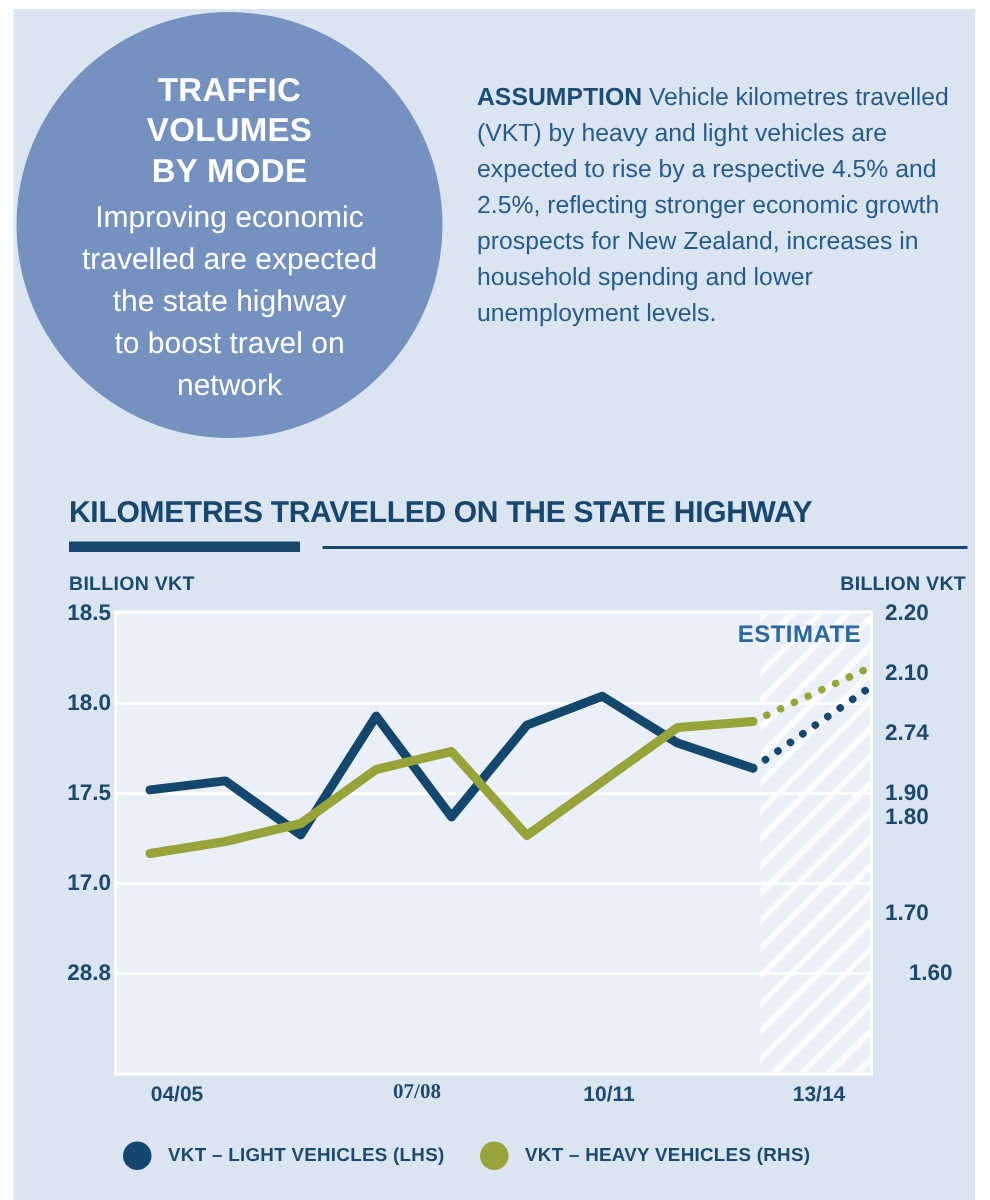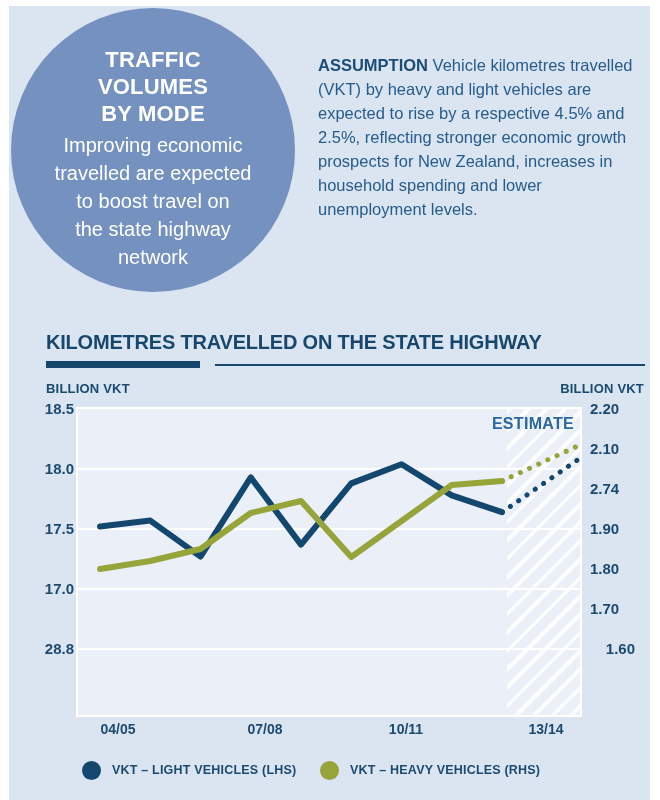--- a/index.html
+++ b/index.html
@@ -56,22 +56,22 @@
 
     <div class="circle">
       <div class="circle-heading">
         <div>TRAFFIC</div>
         <div>VOLUMES</div>
         <div>BY MODE</div>
       </div>
       <div class="circle-sub">
         <div>Improving economic</div>
         <div>travelled are expected</div>
+        <div>the state highway</div>
         <div>to boost travel on</div>
-        <div>the state highway</div>
         <div>network</div>
       </div>
     </div>
 
     <p class="assumption"><b>ASSUMPTION</b><span> Vehicle kilometres travelled (VKT) by heavy and light vehicles are expected to rise by a respective 4.5% and 2.5%, reflecting stronger economic growth prospects for New Zealand, increases in household spending and lower unemployment levels.</span></p>
 
     <h2 class="title">KILOMETRES TRAVELLED ON THE STATE HIGHWAY</h2>
     <div class="rule-thick"></div>
     <div class="rule-thin"></div>
 
@@ -100,27 +100,27 @@
         <div class="ytick ytick-left" style="top: 454px;">18.0</div>
         <div class="ytick ytick-left" style="top: 514px;">17.5</div>
         <div class="ytick ytick-left" style="top: 574px;">17.0</div>
         <div class="ytick ytick-left" style="top: 634px;">28.8</div>
       </div>
     <div id="yaxis-right">
         <div class="ytick ytick-right" style="top: 394px;">2.20</div>
         <div class="ytick ytick-right" style="top: 434px;">2.10</div>
         <div class="ytick ytick-right" style="top: 474px;">2.74</div>
         <div class="ytick ytick-right" style="top: 514px;">1.90</div>
-        <div class="ytick ytick-right" style="top: 554px;">1.80</div>
+        <div class="ytick ytick-right" style="top: 530px;">1.80</div>
         <div class="ytick ytick-right" style="top: 594px;">1.70</div>
         <div class="ytick ytick-right" style="top: 634px; text-align: right;">1.60</div>
       </div>
     <div id="xaxis">
         <div class="xtick" style="left: 109px;">04/05</div>
-        <div class="xtick" style="left: 256px;">07/08</div>
+        <div class="xtick" style="left: 269px; font-family: Liberation Serif, serif;">07/08</div>
         <div class="xtick" style="left: 397px;">10/11</div>
         <div class="xtick" style="left: 537px;">13/14</div>
       </div>
     <div id="legend">
         <div class="legend-item" style="left: 73px;">
           <span class="legend-dot" style="background: rgb(20, 71, 110);"></span>
           <span class="legend-text">VKT – LIGHT VEHICLES (LHS)</span>
         </div>
         <div class="legend-item" style="left: 311px;">
           <span class="legend-dot" style="background: rgb(151, 164, 58);"></span>

